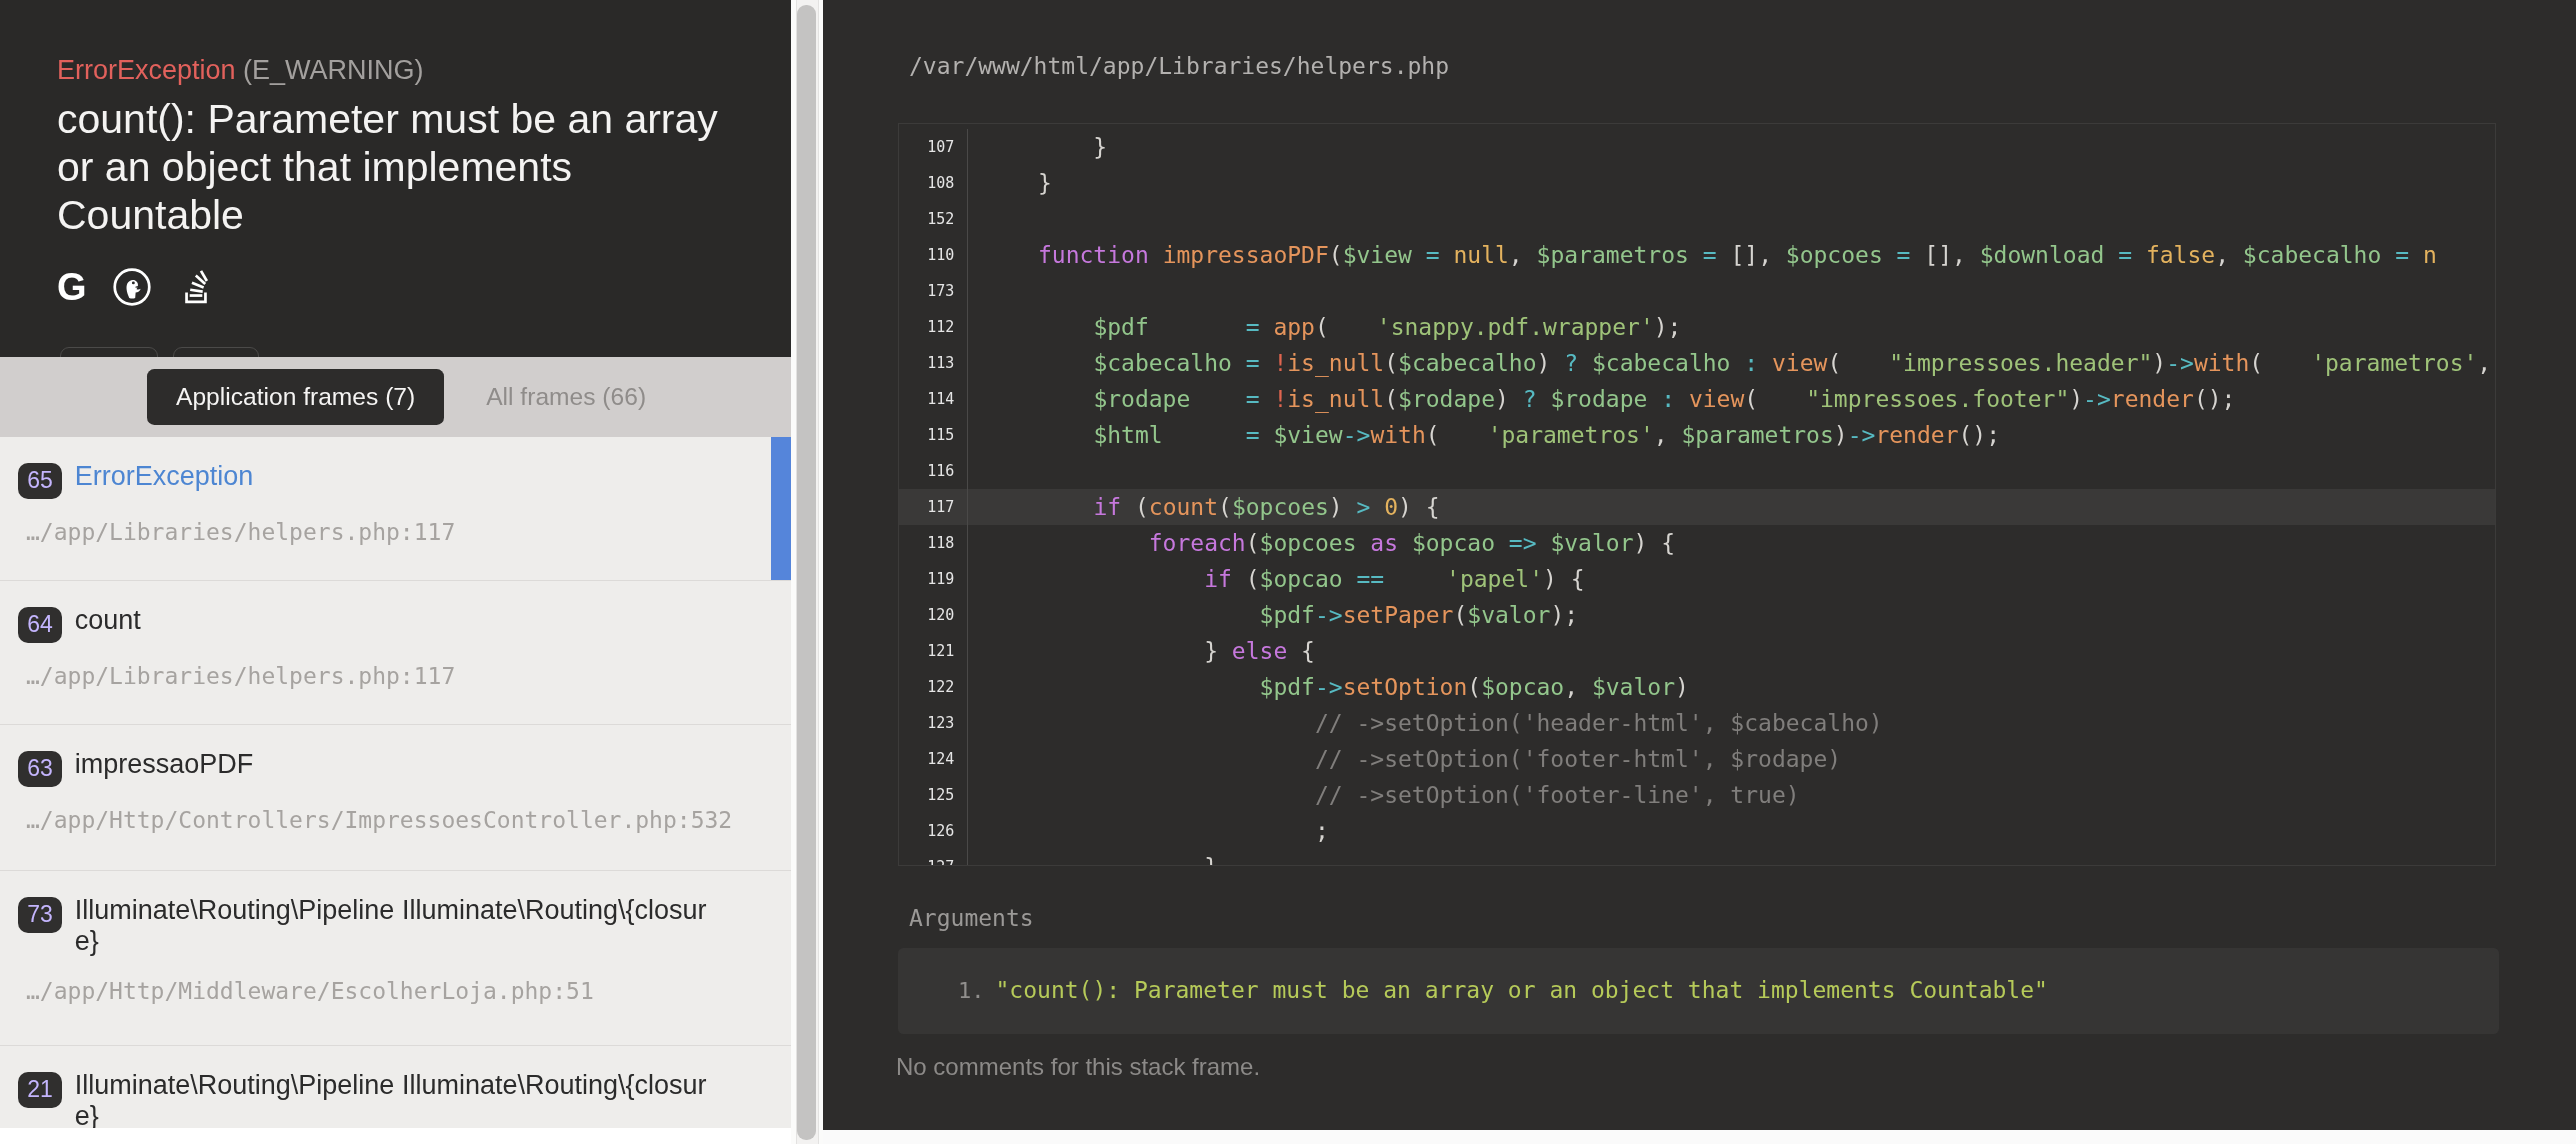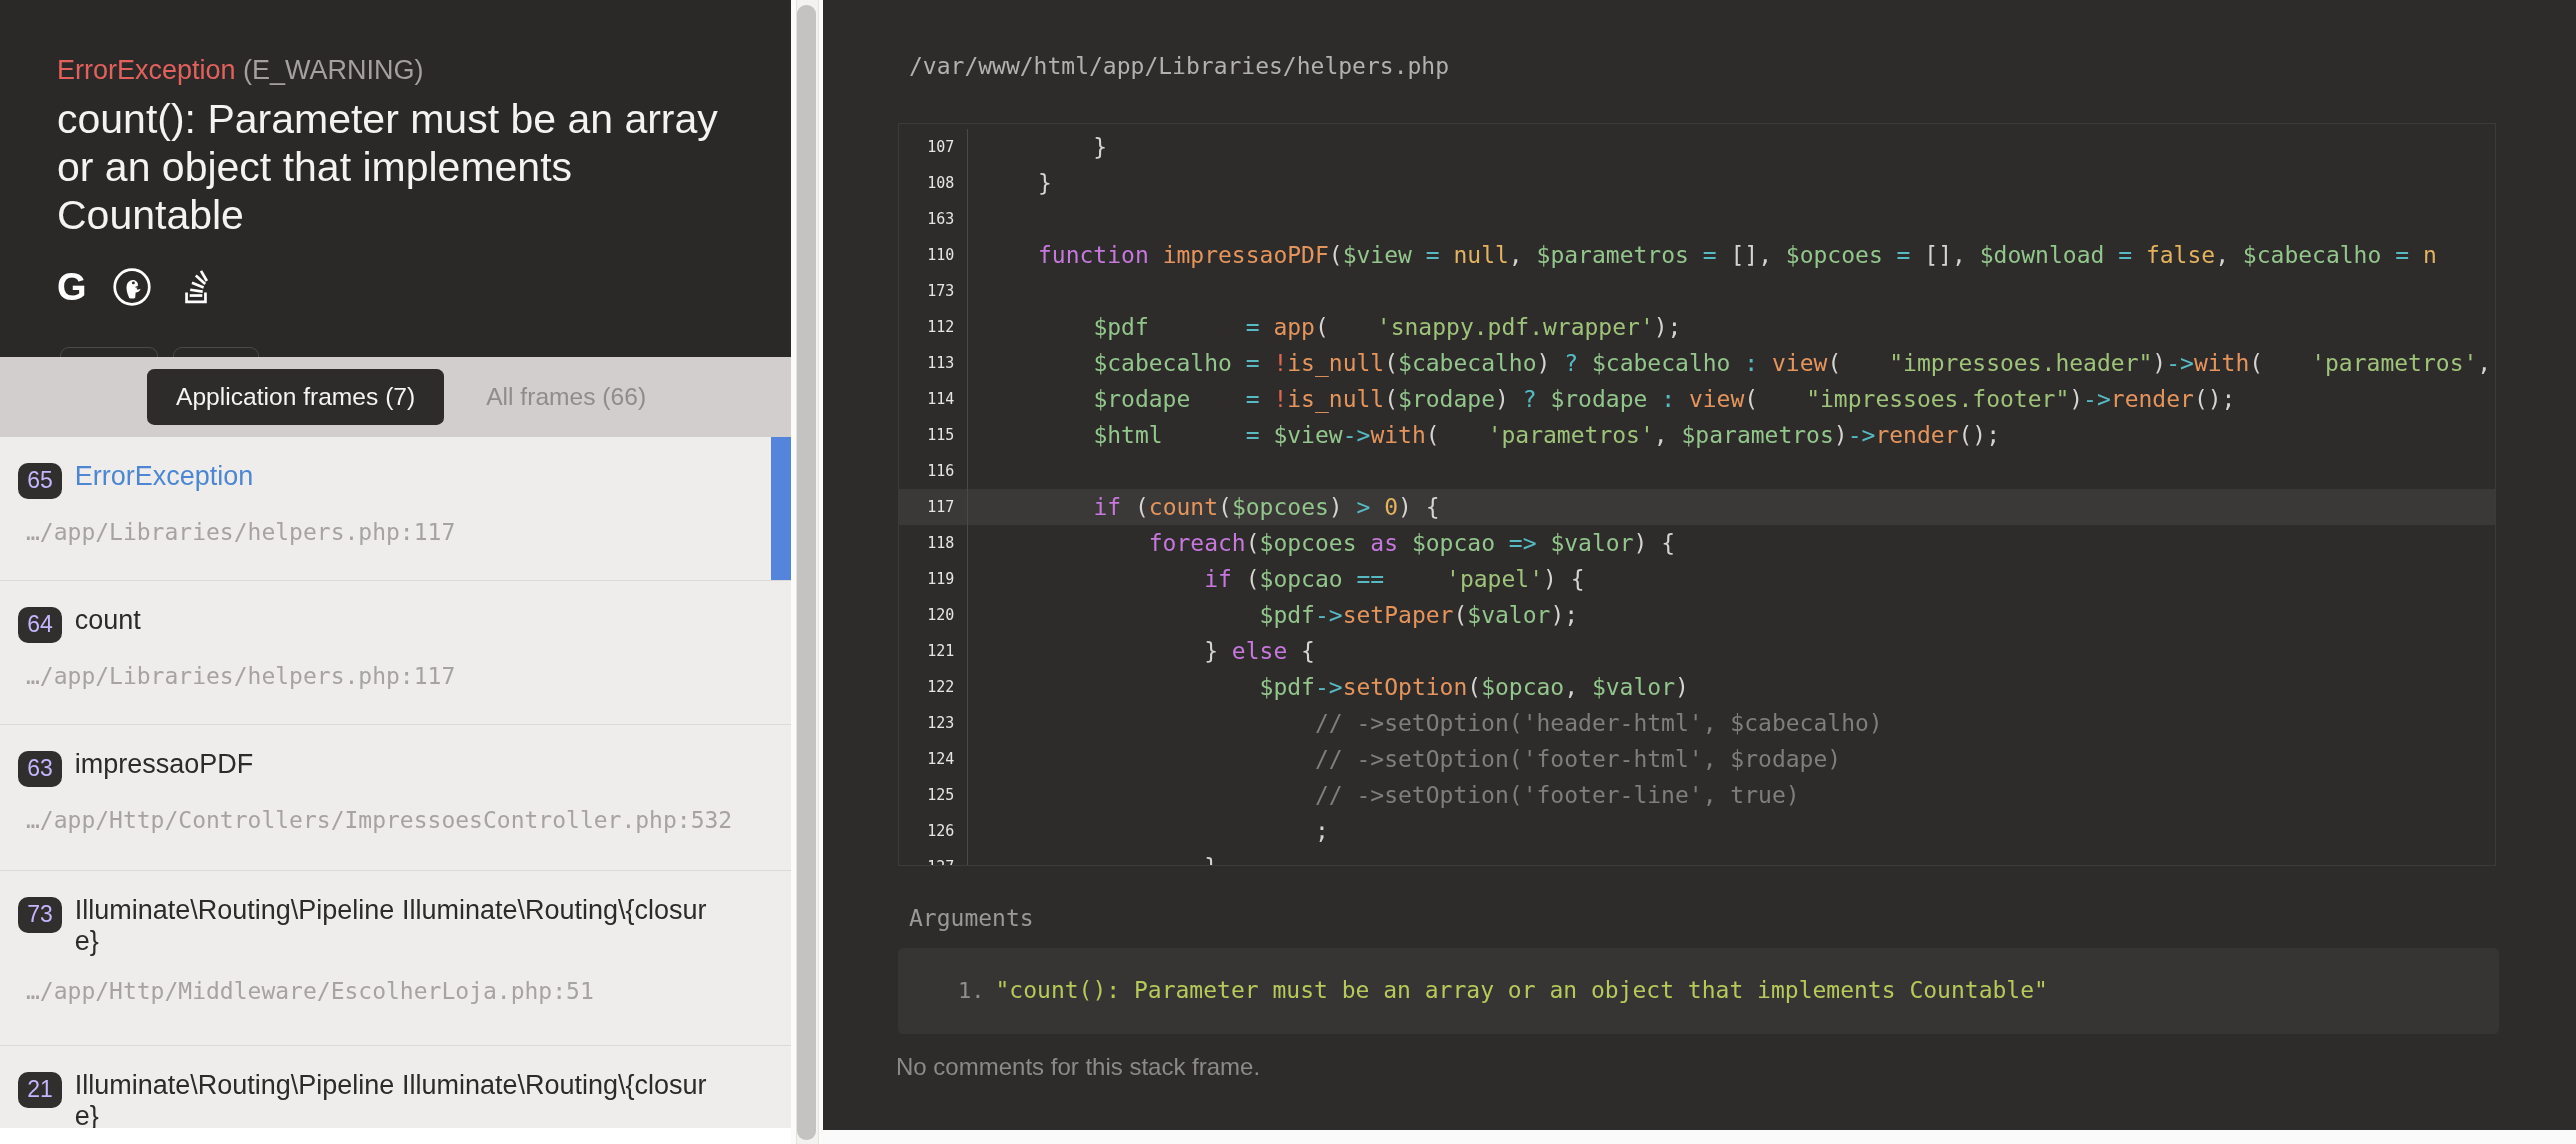--- a/index.html
+++ b/index.html
@@ -153,21 +153,21 @@
 <div id="mid-scrollbar">
   <div id="mid-track"></div>
   <div id="mid-thumb"></div>
 </div>
 
 <div id="right-panel">
   <div id="file-path" class="mono">/var/www/html/app/Libraries/helpers.php</div>
   <div id="code-block">
       <div class="code-line"><span class="ln">107</span><span class="lc"><span class="tk-pt">        }</span></span></div>
       <div class="code-line"><span class="ln">108</span><span class="lc"><span class="tk-pt">    }</span></span></div>
-      <div class="code-line"><span class="ln">163</span><span class="lc"></span></div>
+      <div class="code-line"><span class="ln">152</span><span class="lc"></span></div>
       <div class="code-line"><span class="ln">110</span><span class="lc"><span class="tk-ws">    </span><span class="tk-kw">function</span><span class="tk-ws"> </span><span class="tk-fn">impressaoPDF</span><span class="tk-pt">(</span><span class="tk-vr">$view</span><span class="tk-op"> = </span><span class="tk-nm">null</span><span class="tk-pt">, </span><span class="tk-vr">$parametros</span><span class="tk-op"> = </span><span class="tk-pt">[]</span><span class="tk-pt">, </span><span class="tk-vr">$opcoes</span><span class="tk-op"> = </span><span class="tk-pt">[]</span><span class="tk-pt">, </span><span class="tk-vr">$download</span><span class="tk-op"> = </span><span class="tk-nm">false</span><span class="tk-pt">, </span><span class="tk-vr">$cabecalho</span><span class="tk-op"> = </span><span class="tk-nm">n</span></span></div>
       <div class="code-line"><span class="ln">173</span><span class="lc"></span></div>
       <div class="code-line"><span class="ln">112</span><span class="lc"><span class="tk-ws">        </span><span class="tk-vr">$pdf</span><span class="tk-ws">       </span><span class="tk-op">= </span><span class="tk-fn">app</span><span class="tk-pt">(</span><span class="tk-st">'snappy.pdf.wrapper'</span><span class="tk-pt">);</span></span></div>
       <div class="code-line"><span class="ln">113</span><span class="lc"><span class="tk-ws">        </span><span class="tk-vr">$cabecalho</span><span class="tk-op"> = </span><span class="tk-ng">!</span><span class="tk-fn">is_null</span><span class="tk-pt">(</span><span class="tk-vr">$cabecalho</span><span class="tk-pt">)</span><span class="tk-op"> ? </span><span class="tk-vr">$cabecalho</span><span class="tk-op"> : </span><span class="tk-fn">view</span><span class="tk-pt">(</span><span class="tk-st">"impressoes.header"</span><span class="tk-pt">)</span><span class="tk-op">-&gt;</span><span class="tk-fn">with</span><span class="tk-pt">(</span><span class="tk-st">'parametros'</span><span class="tk-pt">, </span><span class="tk-vr">$p</span></span></div>
       <div class="code-line"><span class="ln">114</span><span class="lc"><span class="tk-ws">        </span><span class="tk-vr">$rodape</span><span class="tk-ws">    </span><span class="tk-op">= </span><span class="tk-ng">!</span><span class="tk-fn">is_null</span><span class="tk-pt">(</span><span class="tk-vr">$rodape</span><span class="tk-pt">)</span><span class="tk-op"> ? </span><span class="tk-vr">$rodape</span><span class="tk-op"> : </span><span class="tk-fn">view</span><span class="tk-pt">(</span><span class="tk-st">"impressoes.footer"</span><span class="tk-pt">)</span><span class="tk-op">-&gt;</span><span class="tk-fn">render</span><span class="tk-pt">();</span></span></div>
       <div class="code-line"><span class="ln">115</span><span class="lc"><span class="tk-ws">        </span><span class="tk-vr">$html</span><span class="tk-ws">      </span><span class="tk-op">= </span><span class="tk-vr">$view</span><span class="tk-op">-&gt;</span><span class="tk-fn">with</span><span class="tk-pt">(</span><span class="tk-st">'parametros'</span><span class="tk-pt">, </span><span class="tk-vr">$parametros</span><span class="tk-pt">)</span><span class="tk-op">-&gt;</span><span class="tk-fn">render</span><span class="tk-pt">();</span></span></div>
       <div class="code-line"><span class="ln">116</span><span class="lc"></span></div>
       <div class="code-line hl"><span class="ln">117</span><span class="lc"><span class="tk-ws">        </span><span class="tk-kw">if</span><span class="tk-ws"> </span><span class="tk-pt">(</span><span class="tk-fn">count</span><span class="tk-pt">(</span><span class="tk-vr">$opcoes</span><span class="tk-pt">)</span><span class="tk-op"> &gt; </span><span class="tk-nm">0</span><span class="tk-pt">) {</span></span></div>
       <div class="code-line"><span class="ln">118</span><span class="lc"><span class="tk-ws">            </span><span class="tk-kw">foreach</span><span class="tk-pt">(</span><span class="tk-vr">$opcoes</span><span class="tk-ws"> </span><span class="tk-kw">as</span><span class="tk-ws"> </span><span class="tk-vr">$opcao</span><span class="tk-op"> =&gt; </span><span class="tk-vr">$valor</span><span class="tk-pt">) {</span></span></div>
       <div class="code-line"><span class="ln">119</span><span class="lc"><span class="tk-ws">                </span><span class="tk-kw">if</span><span class="tk-ws"> </span><span class="tk-pt">(</span><span class="tk-vr">$opcao</span><span class="tk-op"> == </span><span class="tk-st">'papel'</span><span class="tk-pt">) {</span></span></div>

